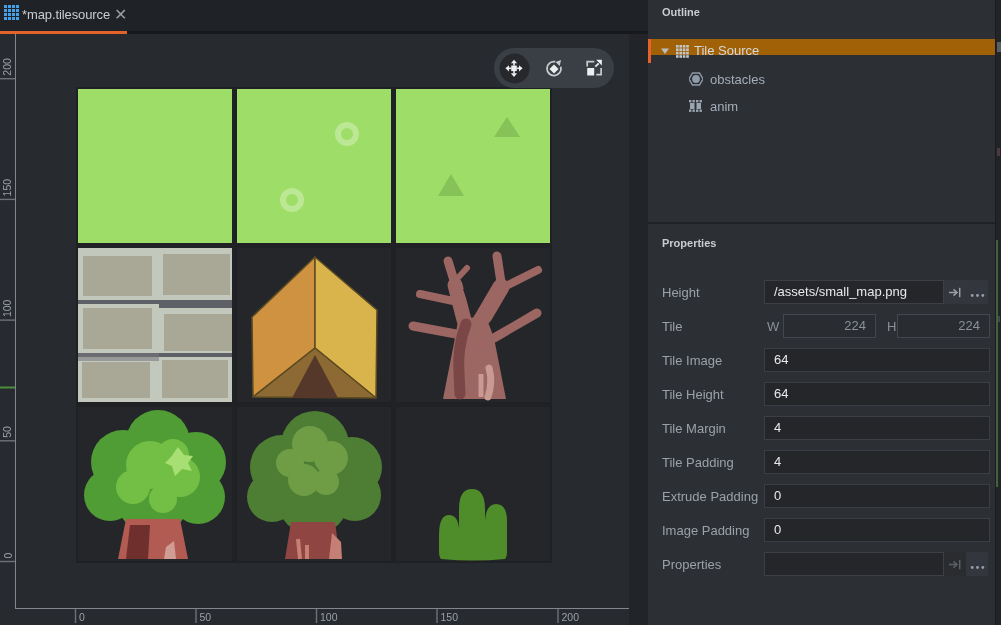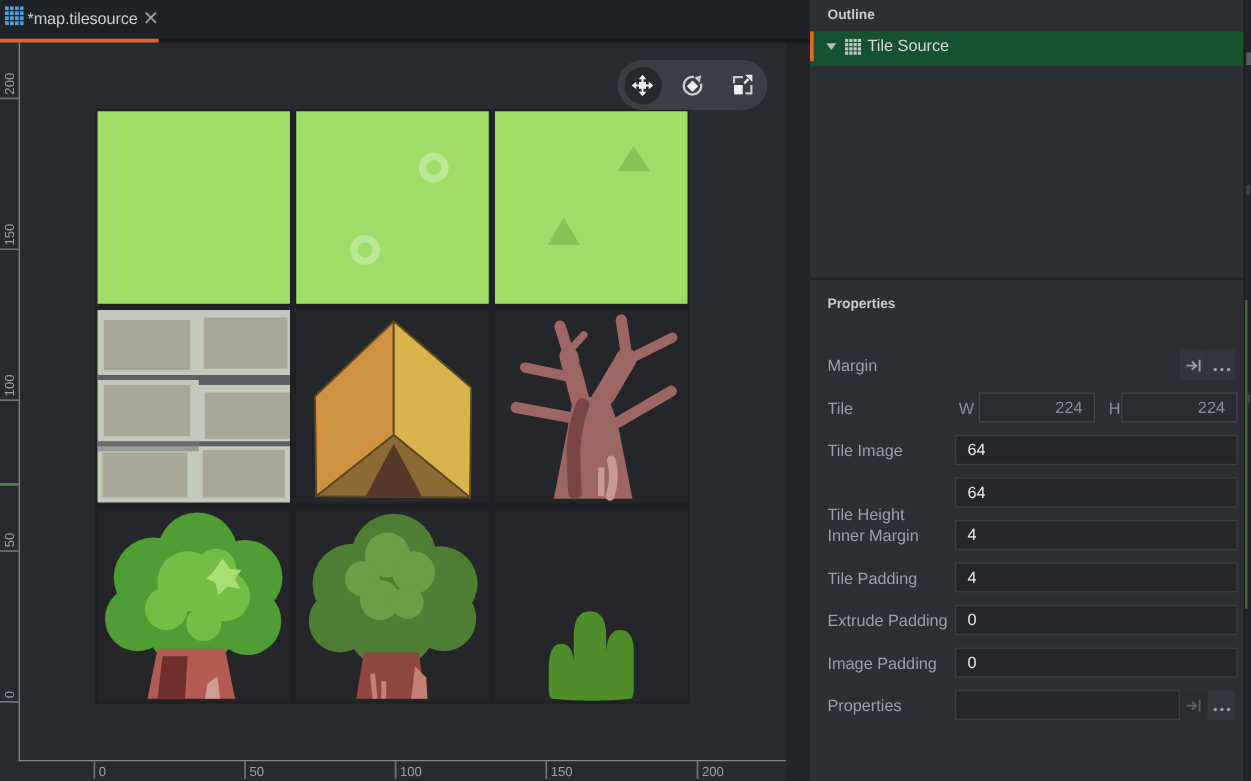--- a/index.html
+++ b/index.html
@@ -227,21 +227,21 @@
   </g>
 </svg>
 <div id="tabtext" class="abs">*map.tilesource</div>
 <div id="tabx" class="abs">✕</div>
 <div id="orange" class="abs"></div>
 <div id="darkline" class="abs"></div>
 
 <div id="rightpanel" class="abs">
   <div class="abs hdr" style="left:14px;top:6px;">Outline</div>
 
-  <div class="abs treerow" style="top:25px;height:28px;background:#14532d;">
+  <div class="abs treerow" style="top:39px;height:16px;background:#a16207;">
     <div class="abs" style="left:0;top:0;width:3px;height:24px;background:#e4632b;"></div>
     <svg class="abs" style="left:13px;top:9px" width="8" height="6" viewBox="0 0 8 6">
       <polygon points="0,0.5 8,0.5 4,6" fill="#b9bdc2"></polygon>
     </svg>
     <svg class="abs" style="left:28px;top:6px" width="13" height="13" viewBox="0 0 13 13">
       <g fill="#c2c6ca">
         <rect x="0" y="0" width="2.6" height="2.6"></rect>
           <rect x="3.4" y="0" width="2.6" height="2.6"></rect>
           <rect x="6.8" y="0" width="2.6" height="2.6"></rect>
           <rect x="10.2" y="0" width="2.6" height="2.6"></rect>
@@ -255,26 +255,51 @@
           <rect x="10.2" y="6.8" width="2.6" height="2.6"></rect>
         <rect x="0" y="10.2" width="2.6" height="2.6"></rect>
           <rect x="3.4" y="10.2" width="2.6" height="2.6"></rect>
           <rect x="6.8" y="10.2" width="2.6" height="2.6"></rect>
           <rect x="10.2" y="10.2" width="2.6" height="2.6"></rect>
       </g>
     </svg>
     <div class="abs" style="left:46px;top:4px;font-size:13px;color:#d5d8db;">Tile Source</div>
   </div>
 
-
+  <div class="abs treerow" style="top:66px;">
+    <svg class="abs" style="left:41px;top:6px" width="14" height="14" viewBox="0 0 14 14">
+      <polygon points="3.5,1 10.5,1 14,7 10.5,13 3.5,13 0,7" fill="none" stroke="#8e9aa8" stroke-width="1.4"></polygon>
+      <circle cx="7" cy="7" r="3.9" fill="#8e9aa8"></circle>
+    </svg>
+    <div class="abs treetext" style="left:62px;top:6px;">obstacles</div>
+  </div>
+
+  <div class="abs treerow" style="top:93px;">
+    <svg class="abs" style="left:41px;top:7px" width="13" height="12" viewBox="0 0 13 12">
+      <g fill="#9aa5b0">
+        <rect x="0" y="0" width="2.4" height="2.4"></rect>
+          <rect x="3.5" y="0" width="2.4" height="2.4"></rect>
+          <rect x="7" y="0" width="2.4" height="2.4"></rect>
+          <rect x="10.5" y="0" width="2.4" height="2.4"></rect>
+        <rect x="0" y="9.5" width="2.4" height="2.4"></rect>
+          <rect x="3.5" y="9.5" width="2.4" height="2.4"></rect>
+          <rect x="7" y="9.5" width="2.4" height="2.4"></rect>
+          <rect x="10.5" y="9.5" width="2.4" height="2.4"></rect>
+        <rect x="1" y="3" width="4.5" height="6"></rect>
+          <rect x="7.5" y="3" width="4.5" height="6"></rect>
+      </g>
+    </svg>
+    <div class="abs treetext" style="left:62px;top:6px;">anim</div>
+  </div>
 
   <div class="abs" style="left:0;top:222px;width:347px;height:2px;background:#1f2226;"></div>
   <div class="abs hdr" style="left:14px;top:237px;">Properties</div>
 
-  <div class="abs lbl" style="top:285px;">Margin</div>
+  <div class="abs lbl" style="top:285px;">Height</div>
+  <div class="abs inp" style="left:116px;top:280px;width:180px;height:24px;padding-left:9px;">/assets/small_map.png</div>
   <div class="abs btncell" style="left:296px;top:280px;width:22px;height:24px;"></div>
   <div class="abs btncell" style="left:318px;top:280px;width:22px;height:24px;"></div>
   <svg class="abs" style="left:301px;top:287px" width="13" height="11" viewBox="0 0 13 11">
     <g stroke="#9ba0a5" stroke-width="1.5" fill="none">
       <line x1="0" y1="5.5" x2="7.5" y2="5.5"></line>
       <polyline points="4.5,2.4 8,5.5 4.5,8.6"></polyline>
       <line x1="10.7" y1="0.8" x2="10.7" y2="10.2"></line>
     </g>
   </svg>
   <svg class="abs" style="left:322px;top:293px" width="15" height="5" viewBox="0 0 15 5">
@@ -284,23 +309,23 @@
   </svg>
 
   <div class="abs lbl" style="top:319px;">Tile</div>
   <div class="abs" style="left:119px;top:319px;font-size:13px;color:#8b9097;">W</div>
   <div class="abs inpdis" style="left:135px;top:314px;width:93px;height:24px;padding-right:9px;">224</div>
   <div class="abs" style="left:239px;top:319px;font-size:13px;color:#8b9097;">H</div>
   <div class="abs inpdis" style="left:249px;top:314px;width:93px;height:24px;padding-right:9px;">224</div>
 
   <div class="abs lbl" style="top:353px;">Tile Image</div>
   <div class="abs inp" style="left:116px;top:348px;width:226px;height:24px;padding-left:9px;">64</div>
-  <div class="abs lbl" style="top:404px;">Tile Height</div>
+  <div class="abs lbl" style="top:387px;">Tile Height</div>
   <div class="abs inp" style="left:116px;top:382px;width:226px;height:24px;padding-left:9px;">64</div>
-  <div class="abs lbl" style="top:421px;">Inner Margin</div>
+  <div class="abs lbl" style="top:421px;">Tile Margin</div>
   <div class="abs inp" style="left:116px;top:416px;width:226px;height:24px;padding-left:9px;">4</div>
   <div class="abs lbl" style="top:455px;">Tile Padding</div>
   <div class="abs inp" style="left:116px;top:450px;width:226px;height:24px;padding-left:9px;">4</div>
   <div class="abs lbl" style="top:489px;">Extrude Padding</div>
   <div class="abs inp" style="left:116px;top:484px;width:226px;height:24px;padding-left:9px;">0</div>
   <div class="abs lbl" style="top:523px;">Image Padding</div>
   <div class="abs inp" style="left:116px;top:518px;width:226px;height:24px;padding-left:9px;">0</div>
 
   <div class="abs lbl" style="top:557px;">Properties</div>
   <div class="abs inp" style="left:116px;top:552px;width:180px;height:24px;"></div>

